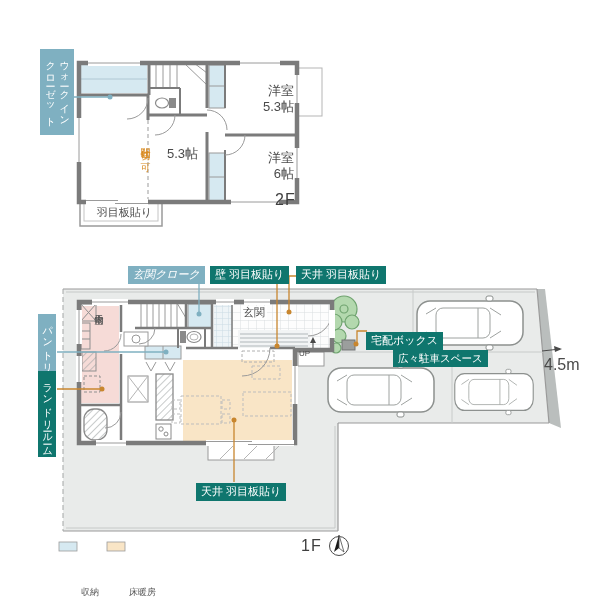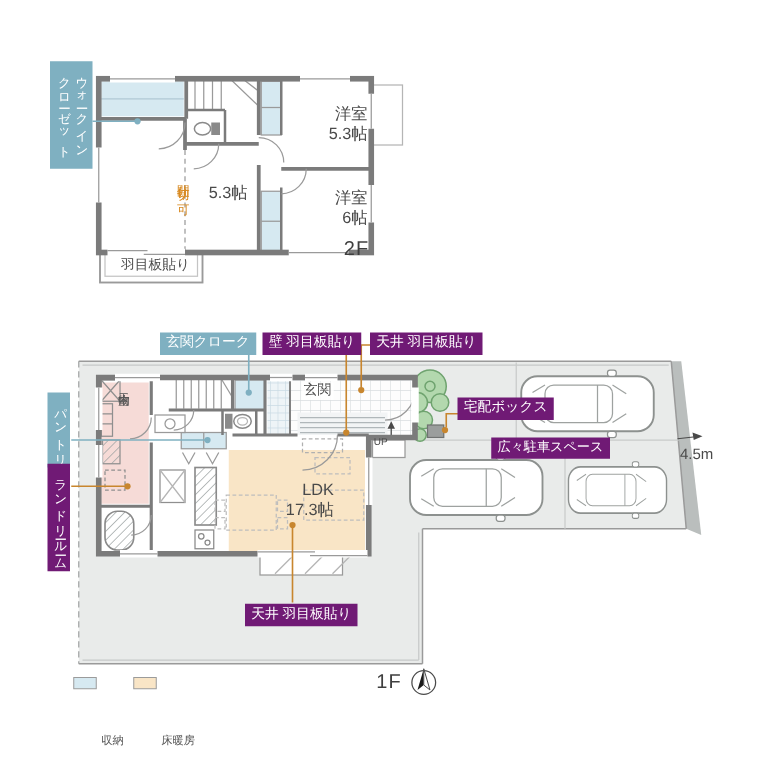--- a/index.html
+++ b/index.html
@@ -2,35 +2,35 @@
 <html><head>
 <meta charset="utf-8">
 <style>
   html,body{margin:0;padding:0;background:#fff;}
   #stage{position:relative;width:608px;height:608px;background:#fff;overflow:hidden;
          font-family:"Liberation Sans","DejaVu Sans",sans-serif;}
   #plan-svg{position:absolute;left:0;top:0;}
   .chip{position:absolute;color:#fff;font-size:11px;line-height:1.25;padding:2px 5px;
         white-space:nowrap;z-index:3;}
   .chip.teal{background:#7FB0C1;}
-  .chip.orange{background:#701a75;text-align:right;}
+  .chip.orange{background:#0f766e;text-align:right;}
   .vchip{writing-mode:vertical-rl;text-orientation:upright;white-space:normal;
          padding:5px 3px;letter-spacing:1px;}
   .note{position:absolute;z-index:3;white-space:nowrap;}
   .vnote{writing-mode:vertical-rl;text-orientation:upright;white-space:normal;}
   .rlabel{position:absolute;color:#4a4a4a;text-align:right;font-size:13px;line-height:1.25;
           z-index:3;white-space:nowrap;}
   .small{font-size:11px;}
   .floor-tag{position:absolute;color:#3f3f3f;font-size:16px;font-weight:normal;z-index:3;letter-spacing:1px;}
   .legend-label{position:absolute;color:#555;font-size:9px;z-index:3;white-space:nowrap;margin-top:45px;}
   .orange-txt{color:#D8891F;font-size:10px;letter-spacing:1px;}
   .dry-txt{color:#555;font-size:9px;height:28px;line-height:12px;}
   .genkan-bg{background:rgba(255,255,255,.85);padding:0 2px;}
   .up-txt{position:absolute;color:#4a4a4a;font-size:8px;z-index:3;}
-  .dim-txt{position:absolute;color:#4a4a4a;font-size:12px;z-index:3;}
+  .dim-txt{position:absolute;color:#4a4a4a;font-size:16px;z-index:3;}
 </style>
 </head>
 <body>
 
 <div id="stage">
 
 <svg id="plan-svg" width="608" height="608" viewBox="0 0 608 608">
   <defs>
     <pattern id="hatch" width="5" height="5" patternUnits="userSpaceOnUse" patternTransform="rotate(45)">
       <line x1="0" y1="0" x2="0" y2="5" stroke="#9aa0a0" stroke-width="1.1"></line>
@@ -333,34 +333,30 @@
       <div>5.3帖</div>
     </div>
 <div class="rlabel" style="left:236px;top:150px;width:58px;">
       <div>洋室</div>
       <div>6帖</div>
     </div>
 <div class="note vnote orange-txt" style="left:138px;top:140px;height:52px;">間仕切り可</div>
 <div class="rlabel small" style="left:88px;top:206px;width:64px;">羽目板貼り</div>
 <div class="floor-tag" style="left:275px;top:191px;">2F</div>
 
-<div class="chip teal" style="left:128px;top:266px;">玄関クローク</div>
+<div class="chip teal" style="left:128px;top:266px;font-style:italic;">玄関クローク</div>
 <div class="chip orange" style="left:210px;top:266px;">壁 羽目板貼り</div>
 <div class="chip orange" style="left:296px;top:266px;">天井 羽目板貼り</div>
 <div class="chip teal vchip" style="left:38px;top:314px;font-size:10px;line-height:12px;">パントリー</div>
 <div class="chip orange vchip" style="left:38px;top:371px;font-size:10px;line-height:12px;">ランドリールーム</div>
-<div class="chip orange" style="left:366px;top:318px;">宅配ボックス</div>
+<div class="chip orange" style="left:366px;top:332px;">宅配ボックス</div>
 <div class="chip orange" style="left:393px;top:350px;font-size:10.5px;">広々駐車スペース</div>
 <div class="chip orange" style="left:196px;top:483px;">天井 羽目板貼り</div>
 
 <div class="rlabel small genkan-bg" style="left:241px;top:306px;">玄関</div>
-<div class="rlabel" style="left:199px;top:384px;width:68px;">
-      <div>LDK</div>
-      <div>17.3帖</div>
-    </div>
 <div class="note vnote dry-txt" style="left:93px;top:308px;">室内物干</div>
 <div class="up-txt" style="left:299px;top:349px;">UP</div>
 <div class="dim-txt" style="left:544px;top:356px;">4.5m</div>
 <div class="floor-tag" style="left:301px;top:537px;text-align:center;">1F</div>
 
 <div class="legend-label" style="left:81px;top:541px;">収納</div>
 <div class="legend-label" style="left:129px;top:541px;">床暖房</div>
 
 </div>
 

